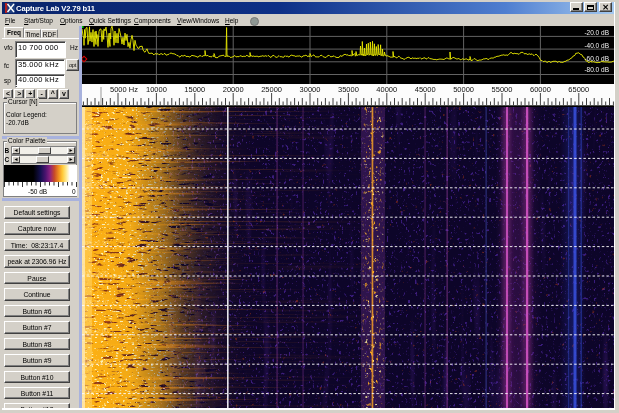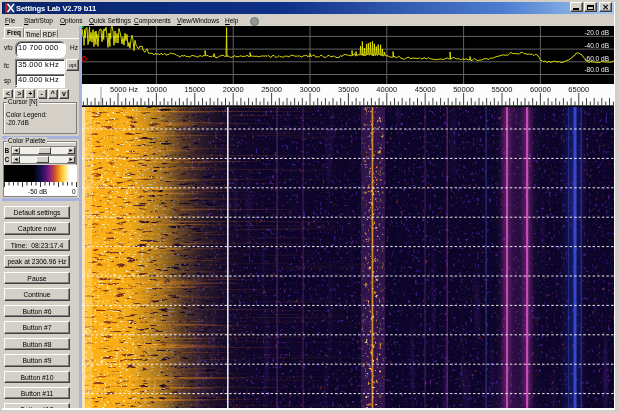--- a/index.html
+++ b/index.html
@@ -24,21 +24,21 @@
 .vsep { left:79px; top:26px; width:3px; height:382px; background:#a8b2dd; }
 .hsep { position:absolute; left:0px; width:79px; height:3px; background:#a8b2dd; }
 </style></head><body>
 
 <div class="abs titlebar">
   <svg class="ticon" viewBox="0 0 10 10">
       <rect width="10" height="10" fill="#204080"></rect>
       <rect width="2.2" height="10" fill="#b02020"></rect>
       <path d="M2.5 1 L9 9 M9 1 L2.5 9" stroke="#fff" stroke-width="1.4"></path>
     </svg>
-  <div class="title">Settings Lab V2.79 b11</div>
+  <div class="title">Capture Lab V2.79 b11</div>
 </div>
 <div class="abs wbtn" style="left:570px;">
     <div style="position:absolute;left:2px;bottom:1px;width:6px;height:2px;background:#000;"></div>
   </div>
 <div class="abs wbtn" style="left:584px;">
     <div style="position:absolute;left:2px;top:1.5px;width:7px;height:5.5px;border:1px solid #000;border-top-width:2px;"></div>
   </div>
 <div class="abs wbtn" style="left:599px;font-size:8px;line-height:9px;">✕</div>
 
 <div class="abs menubar">
@@ -51,21 +51,21 @@
   <span style="left:223px;"><u>H</u>elp</span>
   <span class="mled"></span>
 </div>
 
 <div class="abs panel">
   <div class="tab" style="left:2px;top:1px;width:20px;height:11px;font-weight:bold;line-height:10px;">Freq</div>
   <div class="tab" style="left:22px;top:2.5px;width:17px;height:9.5px;line-height:9px;">Time</div>
   <div class="tab" style="left:39px;top:2.5px;width:17px;height:9.5px;line-height:9px;">RDF</div>
   <div style="position:absolute;left:0;top:12px;width:77px;height:1px;background:#fff;"></div>
   <div class="lbl" style="left:2px;top:18px;">vfo</div>
-  <div class="inp" style="left:13px;top:15px;width:51px;height:17px;line-height:11px;border-radius:6px;">10 700 000</div>
+  <div class="inp" style="left:13px;top:15px;width:51px;height:17px;line-height:11px;">10 700 000</div>
   <div class="lbl" style="left:68px;top:18px;">Hz</div>
   <div class="lbl" style="left:2px;top:36px;">fc</div>
   <div class="inp" style="left:13px;top:33px;width:50px;height:29px;line-height:10px;">35.000 kHz</div>
   <div class="btn" style="left:64px;top:33px;width:13px;height:12px;font-size:5.5px;line-height:10px;letter-spacing:-0.2px;">opt</div>
   <div class="lbl" style="left:2px;top:51px;">sp</div>
   <div class="inp" style="left:13px;top:48px;width:50px;height:12px;line-height:10px;">40.000 kHz</div>
   <div class="btn" style="left:1.0px;top:63px;width:10px;height:10px;font-size:7px;line-height:8px;font-weight:bold;">&lt;</div>
     <div class="btn" style="left:12.2px;top:63px;width:10px;height:10px;font-size:7px;line-height:8px;font-weight:bold;">&gt;</div>
     <div class="btn" style="left:23.4px;top:63px;width:10px;height:10px;font-size:7px;line-height:8px;font-weight:bold;">+</div>
     <div class="btn" style="left:34.6px;top:63px;width:10px;height:10px;font-size:7px;line-height:8px;font-weight:bold;">-</div>

